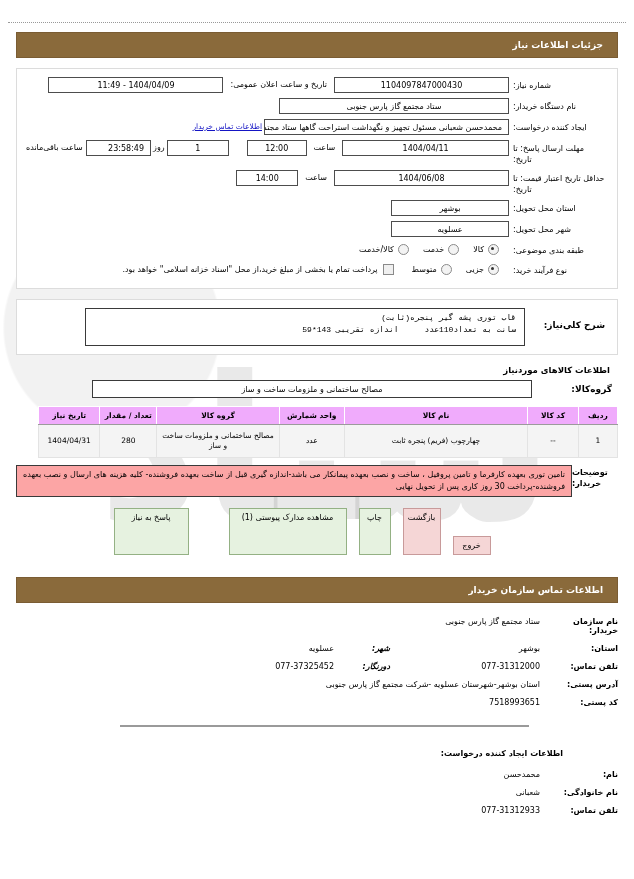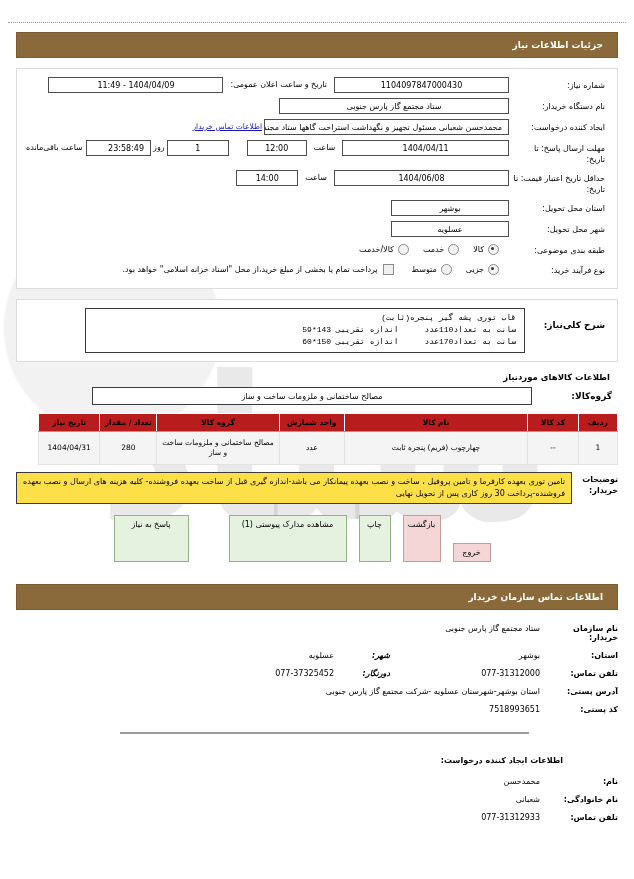--- a/index.html
+++ b/index.html
@@ -81,21 +81,21 @@
   
   .frow {
     display: flex;
     flex-direction: row;
     align-items: flex-start;
     margin-bottom: 5px;
   }
   .lbl {
     width: 92px;
     min-width: 92px;
-    text-align: right;
+    text-align: left;
     padding: 3px 6px 0 4px;
     font-size: 8px;
     line-height: 11px;
     color: #000;
   }
 
   .box {
     border: 1px solid #4d4d4d;
     background: #fff;
     height: 16px;
@@ -209,21 +209,21 @@
 
   
   table.goods {
     width: 580px;
     margin: 8px 16px 0 16px;
     border-collapse: collapse;
     font-size: 7.5px;
     background: #fff;
   }
   table.goods th {
-    background: #b91c1c;
+    background: #f0abfc;
     color: #000;
     font-weight: bold;
     padding: 4px 3px;
     border: 1px solid #fff;
     border-bottom: 1px solid #9b9b9b;
     text-align: center;
     font-size: 7.5px;
   }
   table.goods td {
     background: #f4f4f4;
@@ -233,32 +233,32 @@
     font-size: 7.5px;
     line-height: 10px;
   }
 
   
   .noterow { display: flex; margin: 7px 16px 0 16px; }
   .note-lbl {
     width: 46px; min-width: 46px;
     font-weight: bold;
     font-size: 8px;
-    text-align: right;
+    text-align: left;
     line-height: 11px;
     padding-top: 2px;
   }
   .notebox {
     flex: 1;
     border: 1px solid #3a3a3a;
     padding: 3px 6px;
     font-size: 8px;
     line-height: 12px;
     text-align: justify;
-    background: #fde047;
+    background: #fca5a5;
   }
 
   
   .btnbar {
     display: flex;
     justify-content: center;
     gap: 12px;
     margin-top: 11px;
     padding-right: 30px;
   }
@@ -400,21 +400,20 @@
     </div>
 
   </div>
 
   <div class="panel">
     <div class="frow" style="margin-bottom:2px">
       <div class="lbl-big">شرح کلی‌نیاز:</div>
       <div class="descbox">
         <div class="ln">قاب توری پشه گیر پنجره(ثابت)</div>
         <div class="ln"><span>سانت به تعداد110عدد</span><span class="sp"></span><span>اندازه تقریبی 143*59</span></div>
-        <div class="ln"><span>سانت به تعداد170عدد</span><span class="sp"></span><span>اندازه تقریبی 150*60</span></div>
       </div>
     </div>
   </div>
 
   <div class="subhead">اطلاعات کالاهای موردنیاز</div>
 
   <div class="frow" style="margin:0 16px 0 16px">
     <div class="lbl-big" style="padding-top:4px">گروه‌کالا:</div>
     <div class="groupbox">مصالح ساختمانی و ملزومات ساخت و ساز</div>
   </div>

